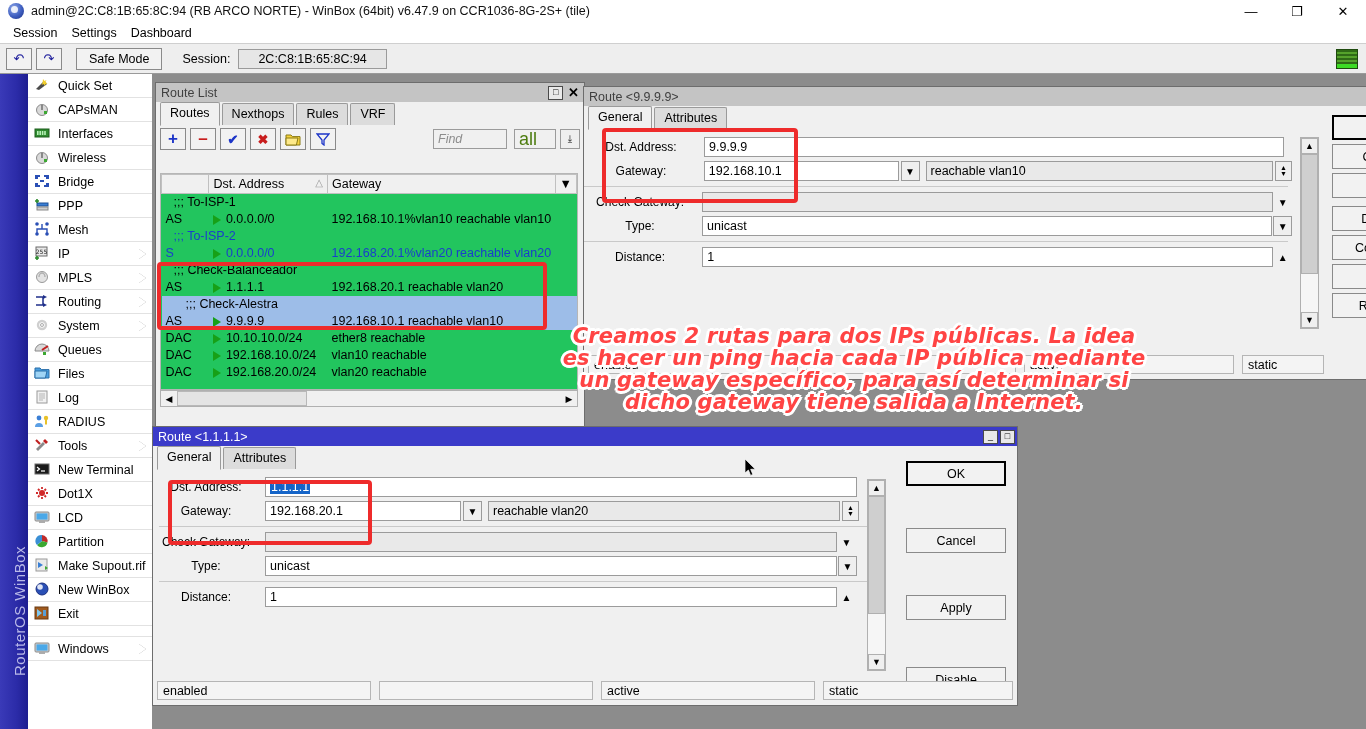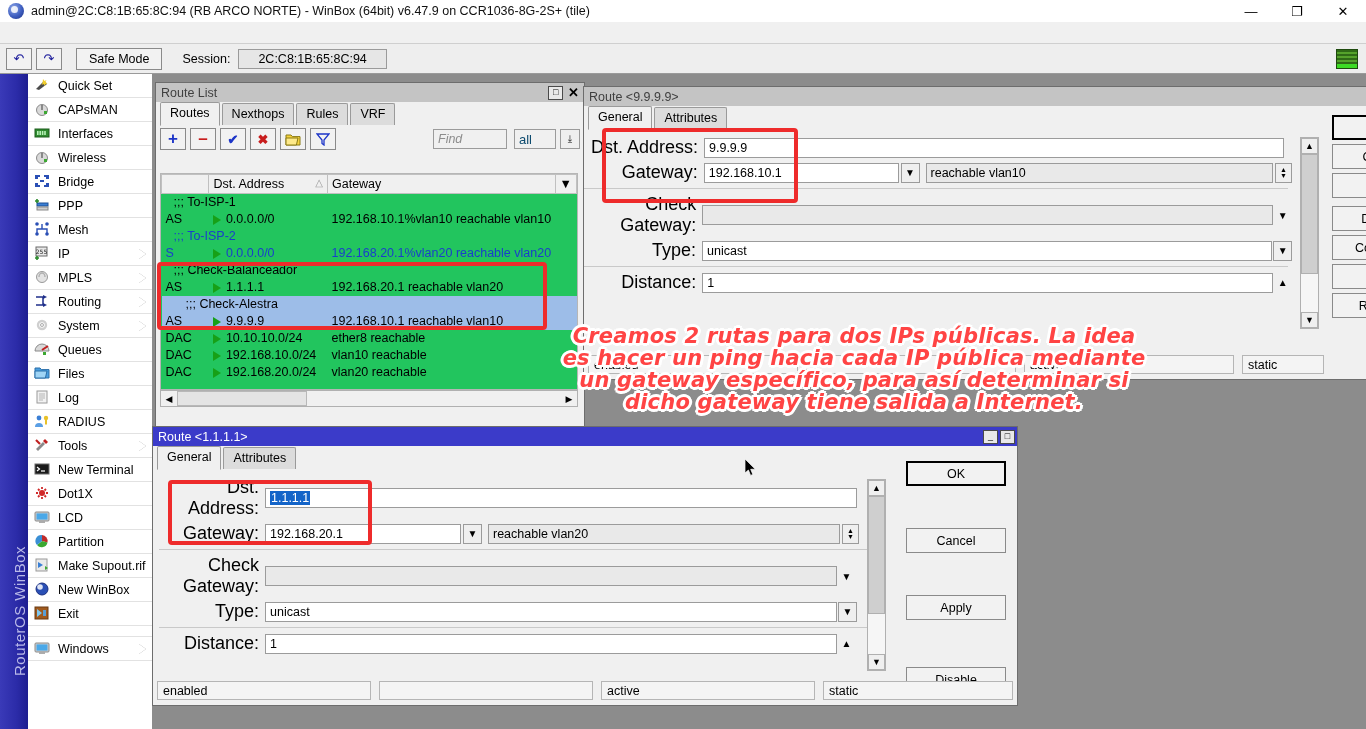--- a/index.html
+++ b/index.html
@@ -127,21 +127,21 @@
   .mt-tabs { display: flex; align-items: flex-end; height: 23px; padding-left: 4px; background:#f0f0f0; }
   .mt-tab {
     padding: 3px 9px 4px; font-size: 12.5px; color: #000;
     border: 1px solid #9a9a9a; border-bottom: none; background: #dcdcdc; margin-right: 2px;
     border-radius: 2px 2px 0 0;
   }
   .mt-tab.sel { background: #f0f0f0; border-bottom: 1px solid #f0f0f0; margin-bottom: -1px; padding-bottom: 5px; }
 
   
   .frm-row { display: flex; align-items: center; margin-bottom: 4px; }
-  .frm-lbl { text-align: right; font-size: 18px; color: #000; padding-right: 6px; }
+  .frm-lbl { text-align: center; font-size: 12px; color: #000; padding-right: 6px; }
   .inp {
     height: 20px; border: 1px solid #9b9b9b; background: #ffffff;
     font-size: 12.5px; color: #000; padding: 0 4px; display: flex; align-items: center;
     font-family: "Liberation Sans", sans-serif;
   }
   .inp.ro { background: #e9e9e9; }
   .inp .sel-text { background: #1464c8; color: #ffffff; padding: 0 1px; }
   .spin {
     width: 17px; height: 20px; border: 1px solid #9b9b9b; background: #efefef;
     display: flex; flex-direction: column; align-items: center; justify-content: center;
@@ -175,21 +175,21 @@
   .rl-btn {
     width: 26px; height: 22px; border: 1px solid #8a8a8a; background: #f2f2f2;
     display: flex; align-items: center; justify-content: center; font-size: 14px; font-weight: bold;
   }
   .rl-find {
     margin-left: auto; width: 74px; height: 20px; border: 1px solid #9b9b9b; background: #f0f0f0;
     font-size: 12.5px; color: #8d8d8d; font-style: italic; padding: 0 4px; display: flex; align-items: center;
   }
   .rl-all {
     width: 42px; height: 20px; border: 1px solid #9b9b9b; background: #f0f0f0;
-    font-size: 13px; color: #0c4a6e; padding: 0 4px; display: flex; align-items: center; margin-left: 3px;
+    font-size: 18px; color: #4d7c0f; padding: 0 4px; display: flex; align-items: center; margin-left: 3px;
   }
   .rl-allbtn {
     width: 20px; height: 20px; border: 1px solid #9b9b9b; background: #efefef;
     display: flex; align-items: center; justify-content: center; font-size: 10px;
   }
   .tbl { width: 100%; border-collapse: collapse; font-size: 12.5px; }
   .thead-row { background: #f0f0f0; }
   .thead-row th {
     border: 1px solid #c0c0c0; font-weight: normal; text-align: left;
     padding: 1px 4px; height: 19px; color: #000;
@@ -237,20 +237,25 @@
   <div class="win-titlebar">
     <div class="win-title-icon"></div>
     <div class="win-title-text">admin@2C:C8:1B:65:8C:94 (RB ARCO NORTE) - WinBox (64bit) v6.47.9 on CCR1036-8G-2S+ (tile)</div>
     <div class="win-ctrls">
       <div class="win-ctrl">—</div>
       <div class="win-ctrl">❐</div>
       <div class="win-ctrl close">✕</div>
     </div>
   </div>
 
+  <div class="menubar">
+    <div class="mi">Session</div>
+    <div class="mi">Settings</div>
+    <div class="mi">Dashboard</div>
+  </div>
 
   <div class="toolbar">
     <div class="tb-btn">↶</div>
     <div class="tb-btn">↷</div>
     <div class="tb-safemode">Safe Mode</div>
     <div class="tb-session-lbl">Session:</div>
     <div class="tb-session-val">2C:C8:1B:65:8C:94</div>
     <div class="tb-indicator"></div>
   </div>
 

